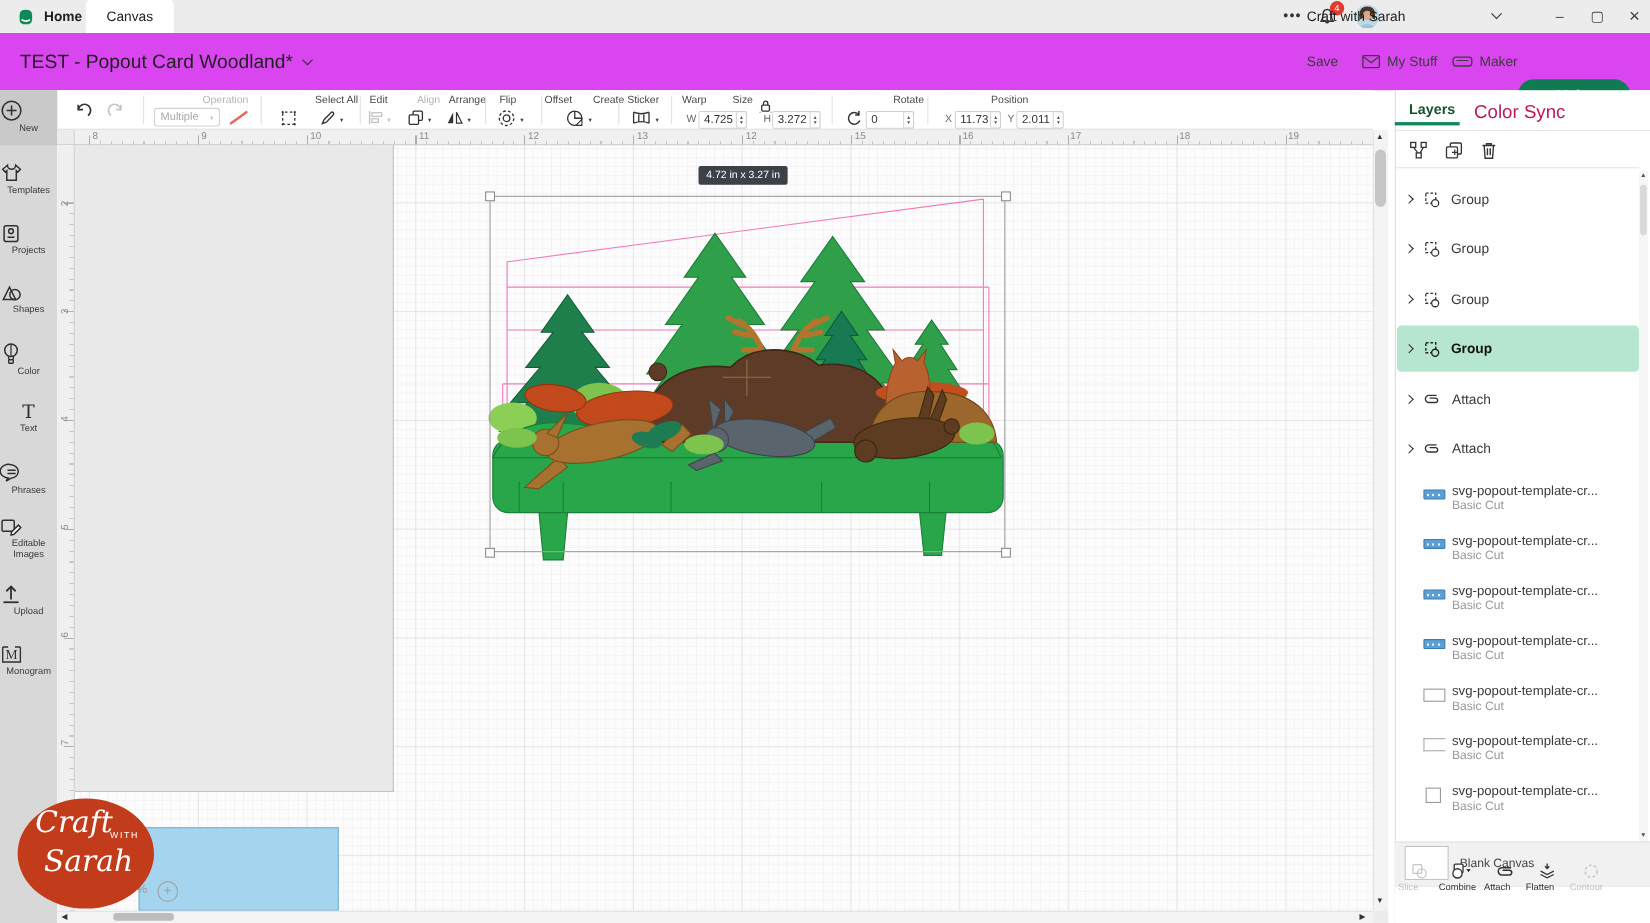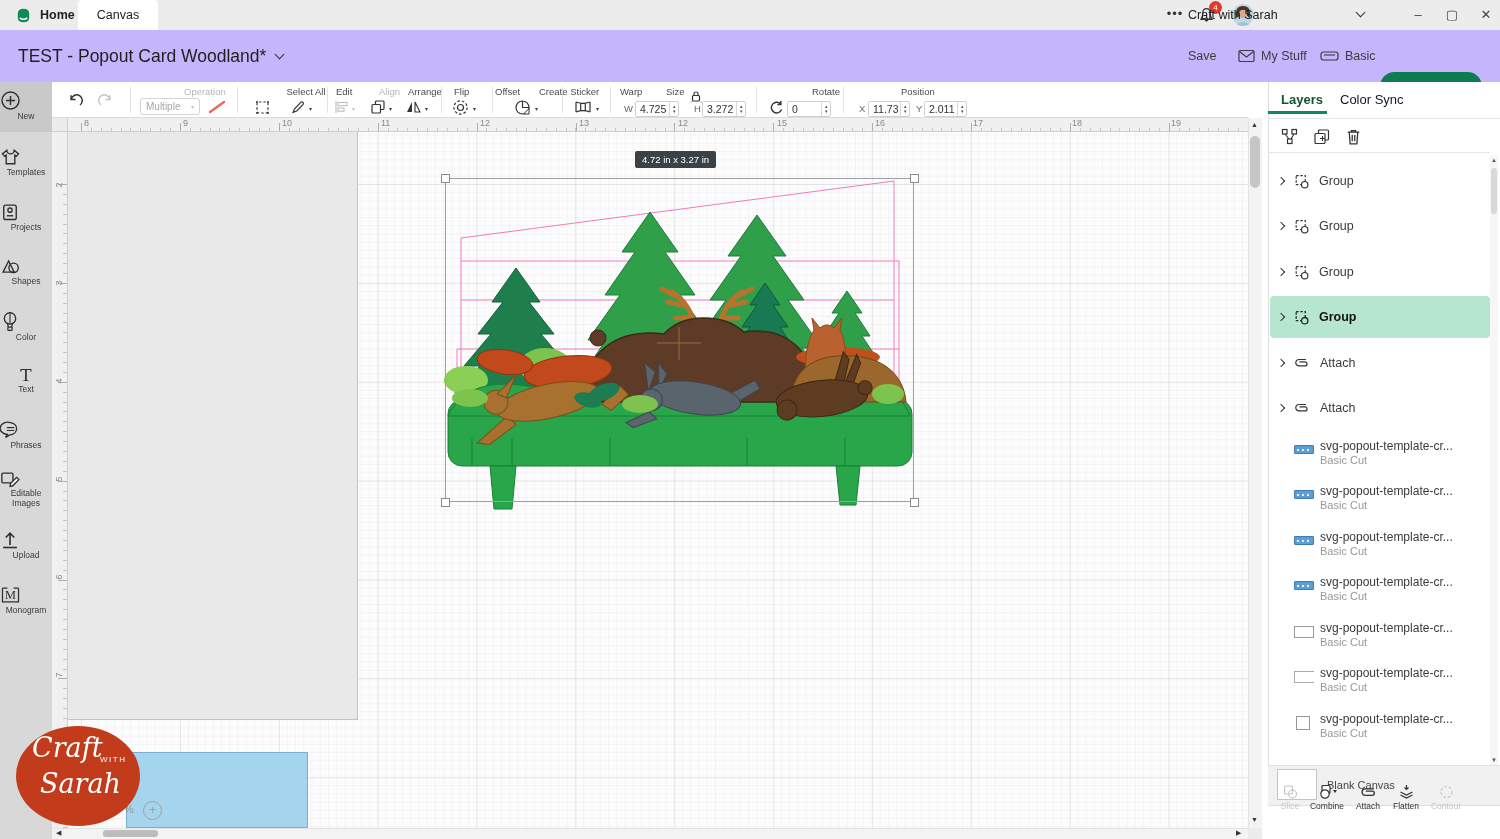--- a/index.html
+++ b/index.html
@@ -16,21 +16,21 @@
   #more-dots { left:1160px; top:0; width:30px; text-align:center; font-size:13px; letter-spacing:1px; color:#333; line-height:28px;}
   #bell { left:1198px; top:6px; }
   #bell-badge { left:1209px; top:1px; width:13px; height:13px; background:#e23a2e; border-radius:50%; color:#fff; font-size:8px; text-align:center; line-height:13px; }
   #avatar { left:1232px; top:4px; width:22px; height:22px; border-radius:50%; overflow:hidden; }
   #account-name { left:1188px; top:0; }
   .chev { width:7px; height:7px; border-right:1.6px solid #333; border-bottom:1.6px solid #333; transform:rotate(45deg); display:inline-block; }
   #account-chev { left:1357px; top:9px; }
   .winbtn { top:0; width:28px; height:30px; text-align:center; line-height:30px; font-size:13px; color:#444; }
 
   
-  #header { left:0; top:30px; width:1500px; height:52px; background:#c4b5fd; }
+  #header { left:0; top:30px; width:1500px; height:52px; background:#d946ef; }
   #doc-title { left:18px; top:0; height:52px; display:flex; align-items:center; gap:10px; font-size:17.5px; color:#1f1f1f; }
   .hdr-item { top:0; height:52px; display:flex; align-items:center; gap:6px; font-size:12.5px; color:#3c3c3c; }
   #make-btn { left:1380px; top:42px; width:102px; height:29px; background:#0e7b52; color:#fff; border:none; border-radius:15px; font-size:13px; font-weight:bold; font-family:"Liberation Sans",sans-serif; }
 
   
   #toolbar { left:52px; top:82px; width:1196px; height:36px; background:#fff; border-bottom:1px solid #dcdcdc; }
   .vline { position:absolute; top:5px; height:26px; width:1px; background:#e2e2e2; }
   .tlabel { position:absolute; top:4px; font-size:9.5px; color:#4a4a4a; white-space:nowrap;margin-left:44px; }
   .tlabel.dis { color:#b5b5b5; }
   .caret { font-size:6px; color:#444; vertical-align:3px; }
@@ -84,39 +84,39 @@
   
   #vsb { left:1248px; top:118px; width:14px; height:710px; background:#f3f3f3; border-left:1px solid #e3e3e3; }
   #vsb-thumb { left:1250px; top:136px; width:10px; height:52px; background:#c6c6c6; border-radius:5px; }
   #hsb { left:52px; top:828px; width:1196px; height:11px; background:#f3f3f3; border-top:1px solid #e3e3e3; }
   #hsb-thumb { left:103px; top:830px; width:55px; height:7px; background:#bdbdbd; border-radius:3px; }
   .sb-ar { position:absolute; font-size:7px; color:#333; }
 
   
   #rpanel { left:1268px; top:82px; width:232px; height:757px; background:#fff; border-left:1px solid #ddd; }
   #tab-layers { left:1281px; top:92px; font-size:13px; color:#14532d; font-weight:bold; }
-  #tab-colorsync { left:1340px; top:92px; font-size:13px; color:#0f172a; }
+  #tab-colorsync { left:1340px; top:92px; font-size:17px; color:#be185d; }
   #tab-underline { left:1268px; top:111px; width:59px; height:3px; background:#0e8a5a; }
   .pnl-div { left:1268px; width:232px; height:1px; background:#e5e5e5; }
   .lrow-chev { width:6px; height:6px; border-right:1.5px solid #333; border-bottom:1.5px solid #333; transform:rotate(-45deg); display:inline-block; }
   .lrow { position:absolute; left:1278px; width:205px; height:44px; display:flex; align-items:center; gap:9px; }
   .lrow-label { font-size:12.5px; color:#3a3a3a; }
   #sel-row-bg { left:1270px; top:296px; width:220px; height:42px; background:#b7e6d0; border-radius:4px; }
   .itemrow { position:absolute; left:1294px; width:196px; height:45px; }
   .item-title { position:absolute; left:26px; top:7px; font-size:12px; color:#3a3a3a; white-space:nowrap; }
   .item-sub { position:absolute; left:26px; top:22px; font-size:11px; color:#999; }
   .strip-thumb { position:absolute; left:0; top:13px; width:20px; height:9px; background:#5b9fd4; border:1px solid #3d7fb5; border-radius:1px;
     background-image:repeating-linear-gradient(to right,rgba(255,255,255,.85) 0 2px,transparent 2px 5px); background-size:14px 2px; background-position:2px 3px; background-repeat:no-repeat; }
   #pnl-sb { left:1490px; top:155px; width:8px; height:612px; background:#f6f6f6; }
   #pnl-sb-thumb { left:1491px; top:168px; width:6px; height:46px; background:#d9d9d9; border-radius:3px; }
   #blank-strip { left:1268px; top:765px; width:232px; height:40px; background:#f1f1f1; border-top:1px solid #e2e2e2; }
   #blank-thumb { left:1277px; top:769px; width:40px; height:31px; background:#fff; border:1px solid #c4c4c4; }
   #blank-label { left:1327px; top:779px; font-size:11px; color:#444; }
   #actionbar { left:1268px; top:805px; width:232px; height:34px; background:#fff; border-top:1px solid #e0e0e0; }
-  .act { position:absolute; top:784px; width:38px; text-align:center; }
+  .act { position:absolute; top:784px; width:38px; }
   .act-label { font-size:8.5px; display:block; margin-top:1px; }
   .act-on { color:#2f2f2f; } .act-off { color:#c4c4c4; }
 </style>
 </head>
 <body>
 
 <div id="topbar" class="abs">
   <div id="canvas-tab" class="abs">
     <span class="tb-txt">Canvas</span>
   </div>
@@ -168,21 +168,21 @@
     </span>
     <span>My Stuff</span>
   </div>
   <div class="abs hdr-item" style="left:1320px">
     <span>
       <svg width="19" height="14" viewBox="0 0 19 14">
           <rect x="1" y="3" width="17" height="8" rx="2.5" fill="none" stroke="#3c3c3c" stroke-width="1.2"></rect>
           <line x1="4" y1="6" x2="15" y2="6" stroke="#3c3c3c" stroke-width="1.1"></line>
         </svg>
     </span>
-    <span>Basic</span>
+    <span>Maker</span>
   </div>
   <button id="make-btn" class="abs">Make</button>
 </div>
 
 <div id="toolbar" class="abs">
   <span class="abs" style="left:14px;top:11px">
     <svg width="19" height="15" viewBox="0 0 18 15">
         <path d="M13.5,12 A5.6,5.6 0 1 0 4.8,6.2" fill="none" stroke="#333" stroke-width="1.5"></path>
         <polyline points="4.6,2.2 4.6,6.6 9,6.6" fill="none" stroke="#333" stroke-width="1.5"></polyline>
       </svg>

